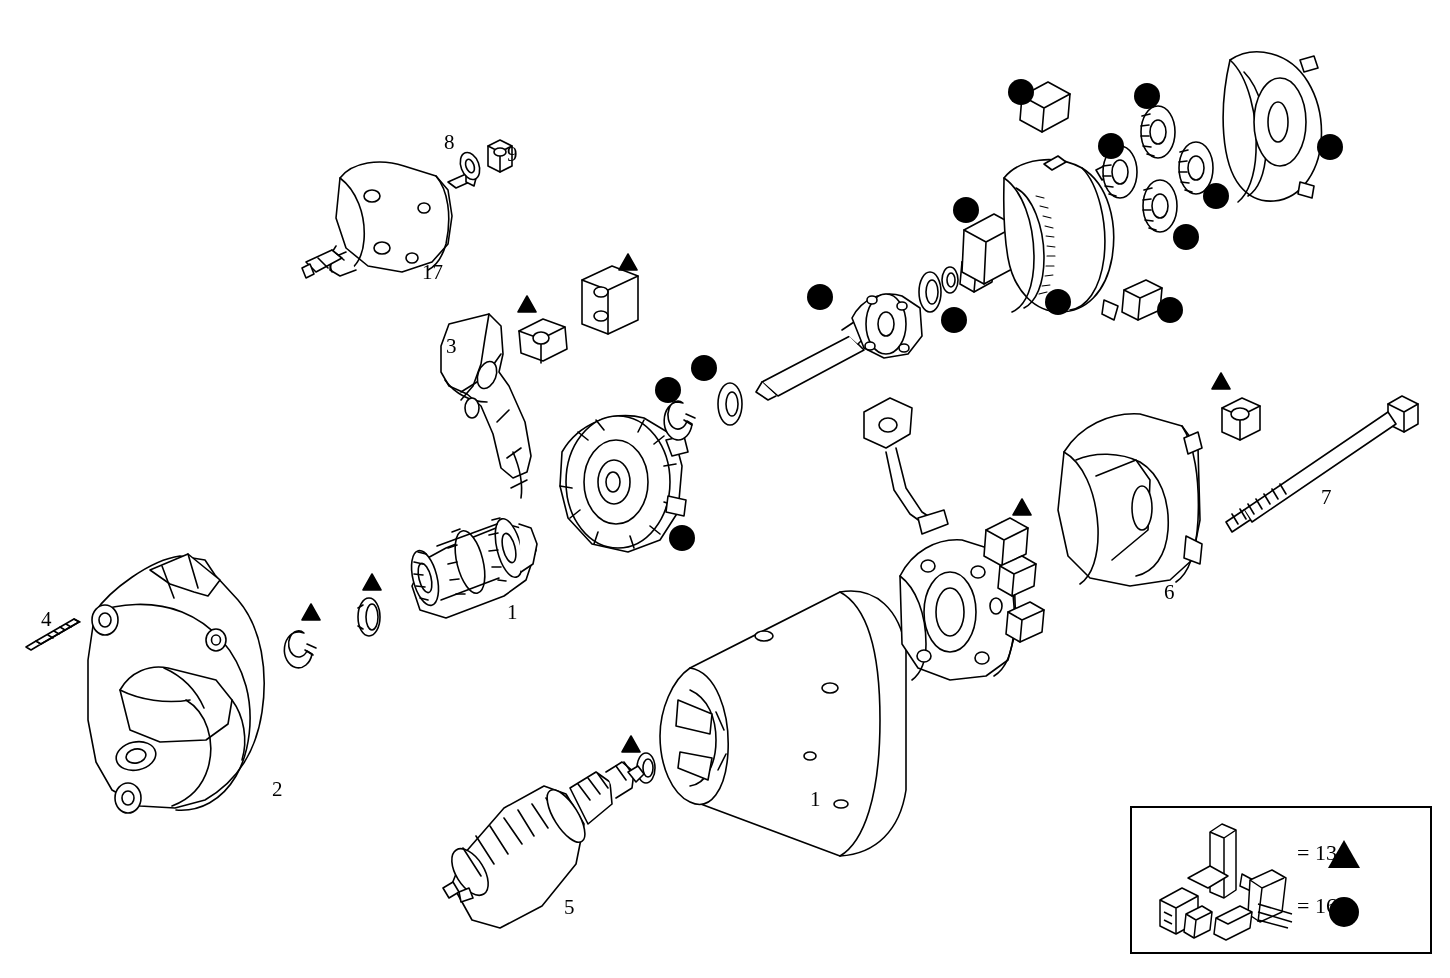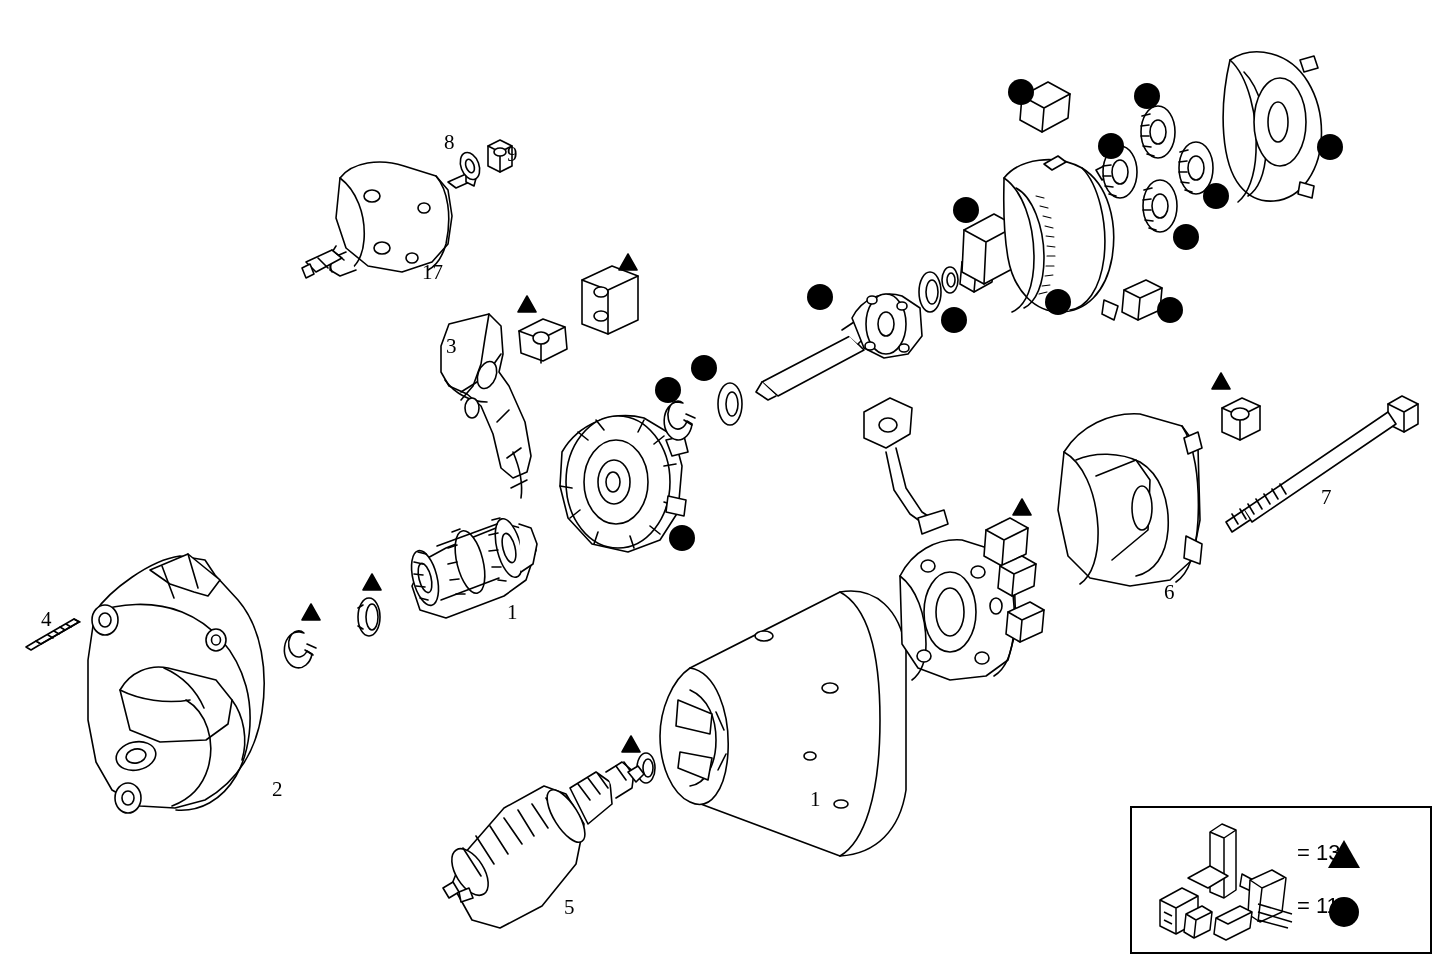--- a/index.html
+++ b/index.html
@@ -2,21 +2,21 @@
 <html><head>
 <meta charset="utf-8">
 <style>
   html,body{margin:0;padding:0;background:#ffffff;}
   body{width:1450px;height:978px;position:relative;overflow:hidden;
        font-family:"Liberation Sans",sans-serif;color:#000;}
   #diagram{position:absolute;left:0;top:0;width:1450px;height:978px;}
   .callout{position:absolute;font-size:21px;font-weight:400;color:#000;
            font-family:"Liberation Serif",serif;}
   .legend-box{position:absolute;border:2px solid #000;background:#fff;}
-  .legend-label{position:absolute;font-family:Liberation Sans, sans-serif;
+  .legend-label{position:absolute;font-family:Liberation Serif, serif;
                 font-size:22px;color:#000;}
   svg{display:block;}
 </style>
 </head>
 <body>
 
 <div id="diagram">
 <svg width="1450" height="978" viewBox="0 0 1450 978" xmlns="http://www.w3.org/2000/svg">
   <defs>
     <g id="tri">
@@ -391,14 +391,14 @@
       <path d="M32,104 l8,4 M32,112 l8,4"></path>
       <path d="M54,106 l16,-8 l10,6 l-2,18 l-16,8 l-10,-6 z" fill="#fff"></path>
       <path d="M54,106 l10,6 l16,-8 M64,112 l-2,18"></path>
       <path d="M84,110 l24,-12 l12,6 l-2,16 l-24,12 l-12,-6 z" fill="#fff"></path>
       <path d="M84,110 l12,6 l24,-12"></path>
     </g>
     <polygon points="212,32 228,60 196,60" fill="#000"></polygon>
     <circle cx="212" cy="104" r="15" fill="#000"></circle>
   </svg>
   <div class="legend-label" style="left:165px;top:32px;">= 13</div>
-  <div class="legend-label" style="left:165px;top:85px;">= 11</div>
+  <div class="legend-label" style="left:165px;top:85px;">= 16</div>
 </div>
 
 </body></html>

